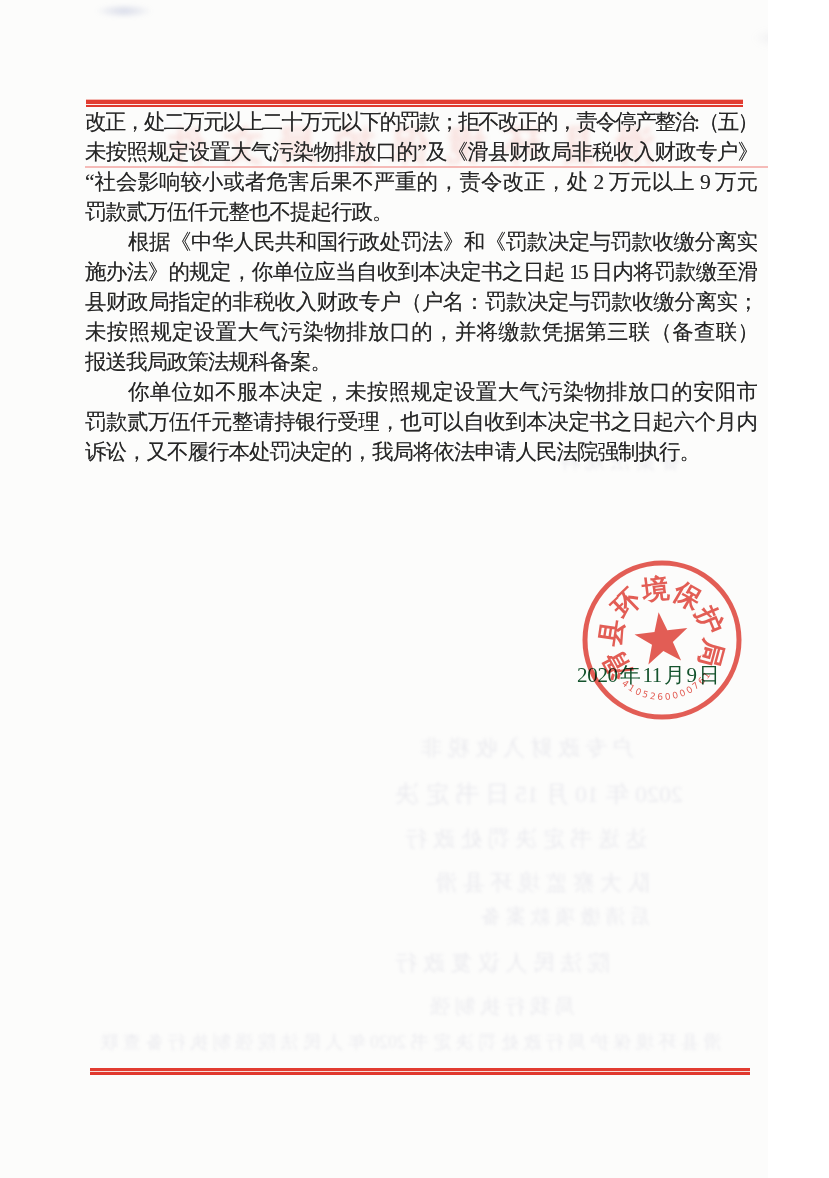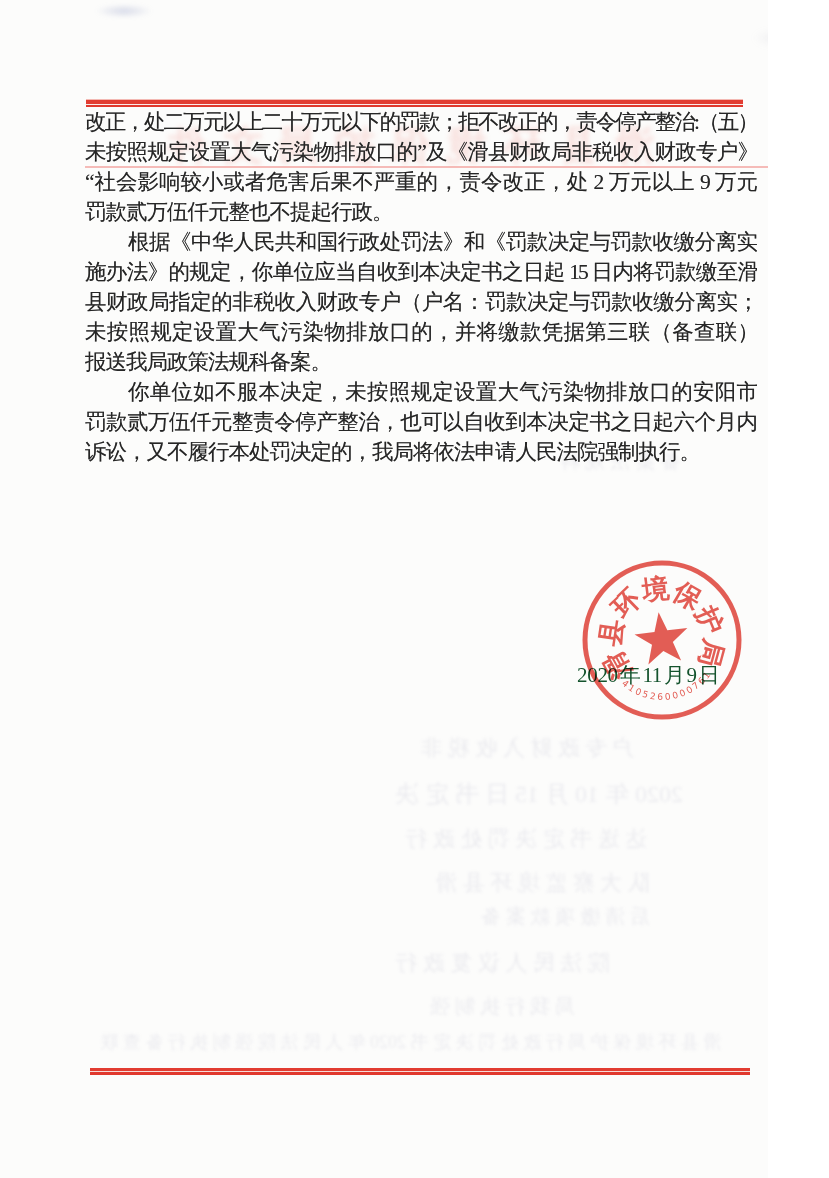--- a/index.html
+++ b/index.html
@@ -77,21 +77,21 @@
     <div class="tline ls2">改正，处二万元以上二十万元以下的罚款；拒不改正的，责令停产整治:（五）</div>
     <div class="tline ls2">未按照规定设置大气污染物排放口的”及《滑县财政局非税收入财政专户》</div>
     <div class="tline">“社会影响较小或者危害后果不严重的，责令改正，处 2 万元以上 9 万元</div>
     <div class="tline last"><span class="u">罚款贰万伍仟元整</span><span>也不提起行政。</span></div>
     <div class="tline pgap indent">根据《中华人民共和国行政处罚法》和《罚款决定与罚款收缴分离实</div>
     <div class="tline ls2">施办法》的规定，你单位应当自收到本决定书之日起 15 日内将罚款缴至滑</div>
     <div class="tline ls2">县财政局指定的非税收入财政专户（户名：罚款决定与罚款收缴分离实；</div>
     <div class="tline ls2">未按照规定设置大气污染物排放口的，并将缴款凭据第三联（备查联）</div>
     <div class="tline last">报送我局政策法规科备案。</div>
     <div class="tline pgap indent"><span>你单位如不服本决定，未按照规定设置大气污染物排放口的</span><span class="u">安阳市</span></div>
-    <div class="tline"><span class="u">罚款贰万伍仟元整</span><span>责令停产整治，也可以自收到本决定书之日起六个月内</span></div>
+    <div class="tline"><span class="u">罚款贰万伍仟元整</span><span>请持银行受理，也可以自收到本决定书之日起六个月内</span></div>
     <div class="tline last">诉讼，又不履行本处罚决定的，我局将依法申请人民法院强制执行。</div>
   </div>
 
   <div class="date">2020 年 11 月 9 日</div>
 
   <svg class="seal" viewBox="0 0 176 176" aria-hidden="true">
     <circle cx="88" cy="88" r="77" fill="none" stroke="#e2453c" stroke-width="5" stroke-opacity="0.92"></circle>
     <g transform="rotate(-7 88 88)" fill="#e2453c" fill-opacity="0.92">
       <polygon points="88,60 94.5,79.1 114.6,79.3 98.5,91.4 104.5,110.7 88,99 71.5,110.7 77.5,91.4 61.4,79.3 81.5,79.1"></polygon>
       <g font-size="27" text-anchor="middle" font-family="'Liberation Serif','DejaVu Serif',serif" font-weight="bold">

